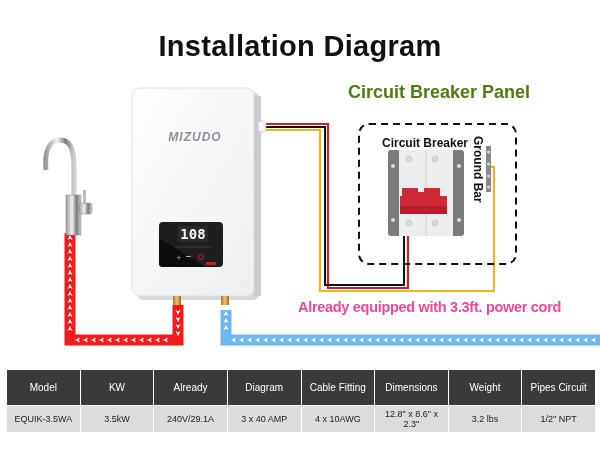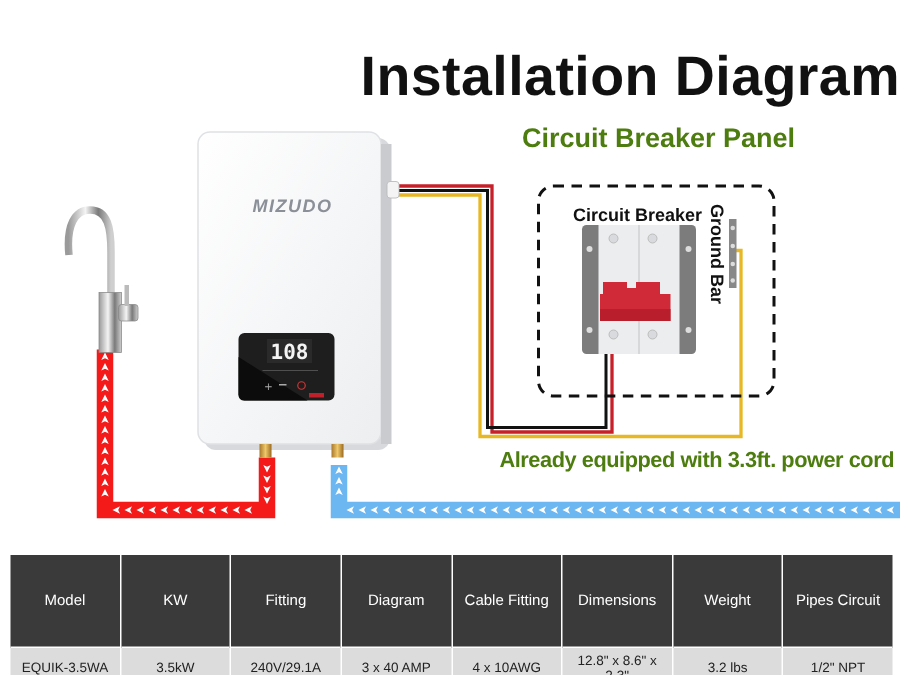--- a/index.html
+++ b/index.html
@@ -1,22 +1,22 @@
 <!DOCTYPE html>
 <html><head>
 <meta charset="utf-8">
 <style>
   html,body{margin:0;padding:0;background:#fff;}
   body{width:600px;height:450px;position:relative;overflow:hidden;font-family:"Liberation Sans",sans-serif;}
-  .title{position:absolute;left:0;width:600px;top:30px;text-align:right;font-weight:bold;font-size:37px;color:#111;letter-spacing:0.3px;}
+  .title{position:absolute;left:0;width:600px;top:30px;text-align:center;font-weight:bold;font-size:29px;color:#111;letter-spacing:0.3px;}
   .panel-title{position:absolute;left:348px;top:82px;font-weight:bold;font-size:18px;color:#4d7c0f;}
-  .cord-label{position:absolute;left:298px;top:299px;font-weight:bold;font-size:14.5px;color:#4d7c0f;letter-spacing:-0.3px;margin-left:35px;}
+  .cord-label{position:absolute;left:298px;top:299px;font-weight:bold;font-size:14.5px;color:#ec4899;letter-spacing:-0.3px;}
   svg.diagram{position:absolute;left:0;top:0;}
   table.specs{position:absolute;left:6px;top:370px;width:590px;border-collapse:separate;border-spacing:1px 0;table-layout:fixed;font-family:"Liberation Sans",sans-serif;}
-  table.specs th{background:#3a3a3a;color:#fff;font-weight:normal;font-size:10px;height:27px;padding:17px 2px;border-bottom:1px solid #fff;}
+  table.specs th{background:#3a3a3a;color:#fff;font-weight:normal;font-size:10px;height:27px;padding:4px 2px;border-bottom:1px solid #fff;}
   table.specs td{background:#dcdcdc;color:#222;font-size:9px;height:26px;text-align:center;padding:0 2px;margin-top:16px;}
   .brk-label{font-weight:bold;font-size:12px;fill:#111;font-family:"Liberation Sans",sans-serif;}
   .ground-label{font-weight:bold;font-size:12px;fill:#111;font-family:"Liberation Sans",sans-serif;}
   .brand{font-style:italic;font-weight:bold;font-size:12px;fill:#8a8f98;letter-spacing:1px;font-family:"Liberation Sans",sans-serif;}
   .digits{font-family:"DejaVu Sans Mono",monospace;font-weight:bold;font-size:14px;fill:#f4f4f4;}
 </style>
 </head>
 <body>
 
 <div class="title">Installation Diagram</div>
@@ -202,21 +202,21 @@
   </g>
 </svg>
 
 <div class="cord-label">Already equipped with 3.3ft. power cord</div>
 
 <table class="specs">
   <thead>
     <tr>
       <th>Model</th>
       <th>KW</th>
-      <th>Fitting</th>
+      <th>Already</th>
       <th>Diagram</th>
       <th>Cable Fitting</th>
       <th>Dimensions</th>
       <th>Weight</th>
       <th>Pipes Circuit</th>
     </tr>
   </thead>
   <tbody>
     <tr>
       <td>EQUIK-3.5WA</td>

